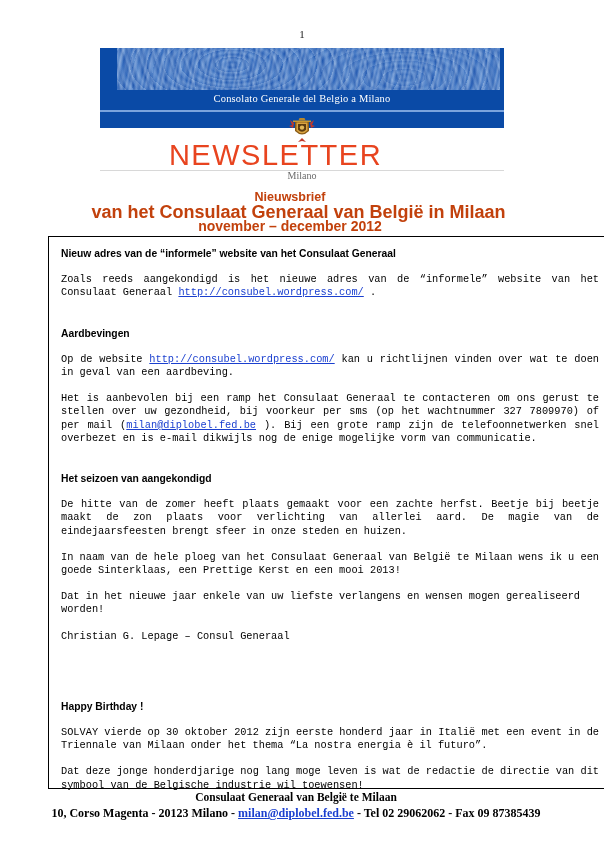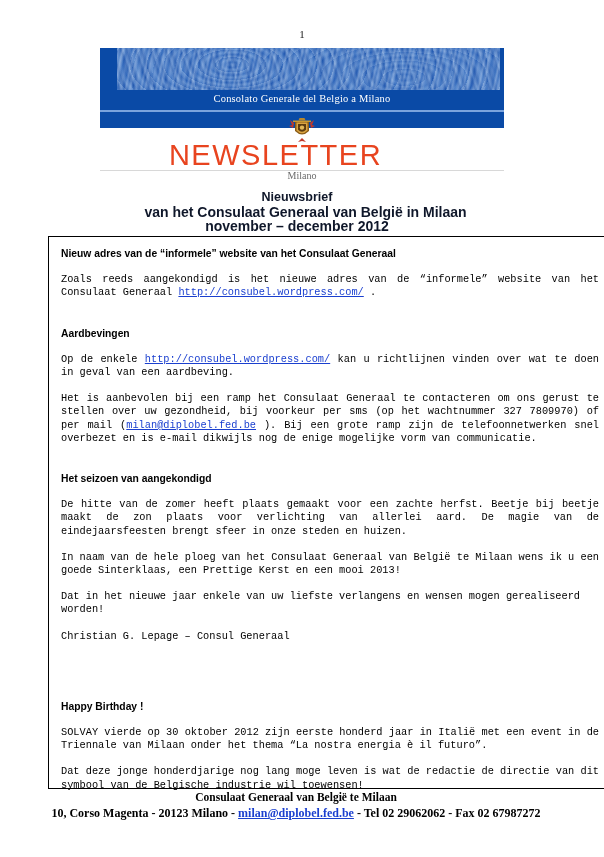--- a/index.html
+++ b/index.html
@@ -131,29 +131,29 @@
     width: 604px;
     text-align: center;
     font-family: "Liberation Serif", serif;
     font-size: 10px;
     color: #6a6a6a;
   }
 
   
   .subtitle {
     position: absolute;
-    left: 15px;
+    left: 8px;
     top: 190px;
     width: 564px;
     text-align: center;
-    color: #0f172a;
+    color: #c2410c;
     font-weight: bold;
   }
   .subtitle .l1 { font-size: 12.5px; line-height: 15px; }
-  .subtitle .l2 { font-size: 14px; line-height: 15px; padding-left: 17px; }
+  .subtitle .l2 { font-size: 18px; line-height: 15px; padding-left: 17px; }
   .subtitle .l3 { font-size: 14px; line-height: 13px; }
 
   
   .content-box {
     position: absolute;
     left: 48px;
     top: 236px;
     width: 564px;
     height: 553px;
     border: 1px solid #000000;
@@ -236,21 +236,21 @@
 
 <div class="content-box">
   <div class="content-inner">
 
     <div class="sec-head">Nieuw adres van de “informele” website van het Consulaat Generaal</div>
     <div class="para"><span>Zoals reeds aangekondigd is het nieuwe adres van de “informele” website van het Consulaat Generaal </span><a class="link" href="#">http://consubel.wordpress.com/</a><span> .</span></div>
 
     <div class="gap-md"></div>
 
     <div class="sec-head">Aardbevingen</div>
-    <div class="para"><span>Op de enkele </span><a class="link" href="#">http://consubel.wordpress.com/</a><span> kan u richtlijnen vinden over wat te doen in geval van een aardbeving.</span></div>
+    <div class="para"><span>Op de website </span><a class="link" href="#">http://consubel.wordpress.com/</a><span> kan u richtlijnen vinden over wat te doen in geval van een aardbeving.</span></div>
     <div class="para"><span>Het is aanbevolen bij een ramp het Consulaat Generaal te contacteren om ons gerust te stellen over uw gezondheid, bij voorkeur per sms (op het wachtnummer 327 7809970) of per mail (</span><a class="link" href="#">milan@diplobel.fed.be</a><span> ). Bij een grote ramp zijn de telefoonnetwerken snel overbezet en is e-mail dikwijls nog de enige mogelijke vorm van communicatie.</span></div>
 
     <div class="gap-md"></div>
 
     <div class="sec-head">Het seizoen van aangekondigd</div>
     <div class="para">De hitte van de zomer heeft plaats gemaakt voor een zachte herfst. Beetje bij beetje maakt de zon plaats voor verlichting van allerlei aard. De magie van de eindejaarsfeesten brengt sfeer in onze steden en huizen.</div>
     <div class="para">In naam van de hele ploeg van het Consulaat Generaal van België te Milaan wens ik u een goede Sinterklaas, een Prettige Kerst en een mooi 2013!</div>
     <div class="para nojust">Dat in het nieuwe jaar enkele van uw liefste verlangens en wensen mogen gerealiseerd worden!</div>
     <div class="para nojust">Christian G. Lepage – Consul Generaal</div>
 
@@ -258,14 +258,14 @@
 
     <div class="sec-head">Happy Birthday !</div>
     <div class="para">SOLVAY vierde op 30 oktober 2012 zijn eerste honderd jaar in Italië met een event in de Triennale van Milaan onder het thema “La nostra energia è il futuro”.</div>
     <div class="para tight">Dat deze jonge honderdjarige nog lang moge leven is wat de redactie de directie van dit symbool van de Belgische industrie wil toewensen!</div>
 
   </div>
 </div>
 
 <div class="footer">
   <div class="footer-l1">Consulaat Generaal van België te Milaan</div>
-  <div class="footer-l2"><span>10, Corso Magenta - 20123 Milano - </span><a href="#">milan@diplobel.fed.be</a><span> - Tel 02 29062062 - Fax 02 67987272</span></div>
+  <div class="footer-l2"><span>10, Corso Magenta - 20123 Milano - </span><a href="#">milan@diplobel.fed.be</a><span> - Tel 02 29062062 - Fax 09 87385439</span></div>
 </div>
 
 </body></html>

